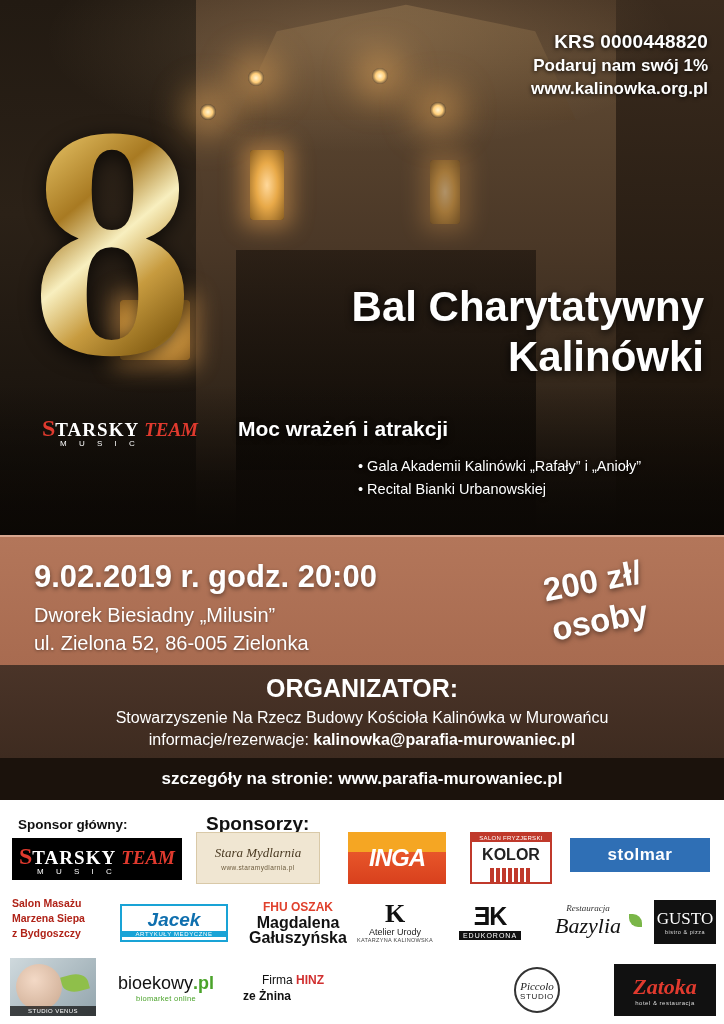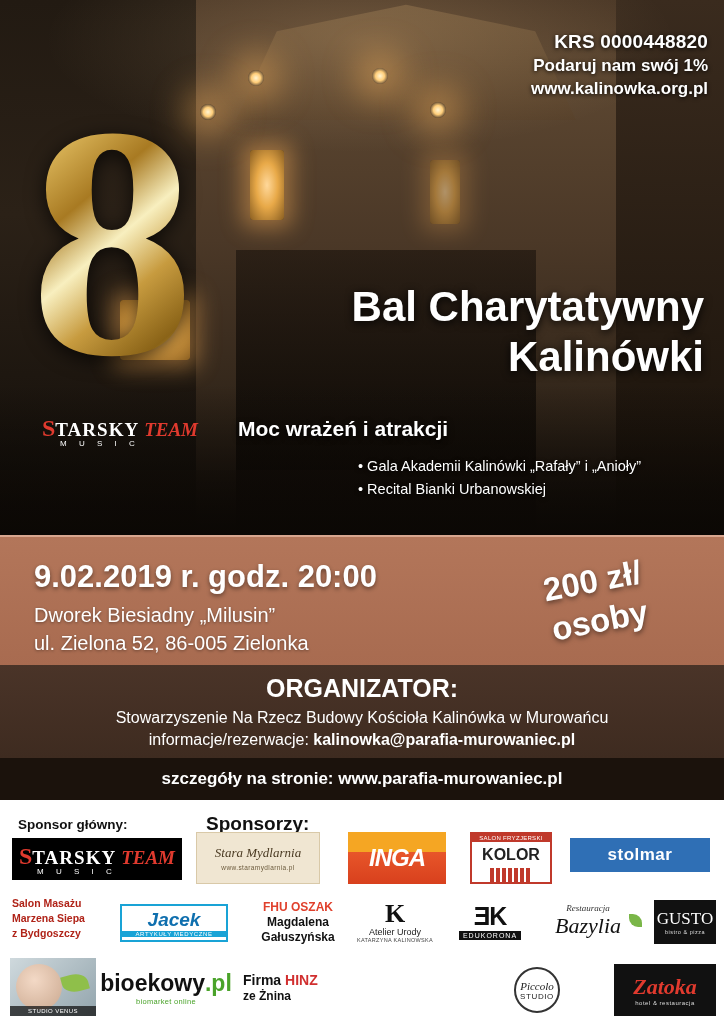--- a/index.html
+++ b/index.html
@@ -232,21 +232,21 @@
     background: #ffffff; border: 2px solid #19a3d6; flex-direction: column;
   }
   .l-lines .t1 { color: #0f6fae; font-size: 19px; font-weight: bold; font-style: italic; }
   .l-lines .t2 { background: #19a3d6; color: #fff; font-size: 6px; width: 100%; text-align: center; letter-spacing: 0.6px; }
 
   .txt-oszak {
     position: absolute; left: 243px; top: 100px; width: 110px; text-align: center;
     line-height: 15px;
   }
   .txt-oszak .a { font-size: 12px; font-weight: bold; color: #e0402c; }
-  .txt-oszak .b { font-size: 12px; font-weight: bold; color: #111; }
+  .txt-oszak .b { font-size: 16px; font-weight: bold; color: #111; }
 
   .l-atelier { left: 345px; top: 98px; width: 100px; height: 48px; flex-direction: column; }
   .l-atelier .k { font-family: "Liberation Serif", serif; font-size: 26px; font-weight: bold; color: #111; line-height: 26px; }
   .l-atelier .t1 { font-size: 9px; color: #222; }
   .l-atelier .t2 { font-size: 5.5px; color: #444; letter-spacing: 0.3px; }
 
   .l-eduk { left: 452px; top: 100px; width: 76px; height: 44px; flex-direction: column; }
   .l-eduk .k { font-size: 25px; font-weight: bold; color: #111; letter-spacing: -1px; line-height: 25px; }
   .l-eduk .t { background:#111; color: #fff; font-size: 7px; padding: 1px 4px; letter-spacing: 1px; margin-top: 2px;}
 
@@ -259,26 +259,26 @@
   .l-gusto .t1 { color: #fff; font-family: "Liberation Serif", serif; font-size: 17px; }
   .l-gusto .t2 { color: #ddd; font-size: 5.5px; letter-spacing: 0.5px; }
 
   
   .l-venus { left: 10px; top: 158px; width: 86px; height: 58px; background: linear-gradient(135deg,#cfd9dd,#93a5ad); overflow:hidden; }
   .l-venus .bar { position: absolute; left: 0; bottom: 0; width: 100%; background: rgba(20,20,20,0.75); color: #fff; font-size: 6px; text-align: center; padding: 2px 0; letter-spacing: 0.4px; }
   .l-venus .face { position:absolute; left: 6px; top: 6px; width: 46px; height: 46px; border-radius: 50%; background: radial-gradient(circle at 40% 35%, #f3d9c6, #caa88f); }
   .l-venus .leafy { position:absolute; right: 8px; top: 16px; width: 26px; height: 18px; background: #8fbf4a; border-radius: 0 60% 0 60%; transform: rotate(-15deg); }
 
   .l-bio { left: 100px; top: 170px; width: 132px; height: 36px; flex-direction: column; }
-  .l-bio .t1 { font-size: 23px; font-weight: bold; color: #111; }
+  .l-bio .t1 { font-size: 18px; font-weight: normal; color: #111; }
   .l-bio .t1 b { color: #4aa32a; }
   .l-bio .t2 { font-size: 7.5px; color: #4aa32a; letter-spacing: 0.3px; }
 
   .txt-hinz { position: absolute; left: 243px; top: 172px; width: 120px; line-height: 16px; }
-  .txt-hinz .a { font-size: 14px; font-weight: bold; color: #111; }
+  .txt-hinz .a { font-size: 12px; font-weight: normal; color: #111; margin-left: 19px; }
   .txt-hinz .a b { color: #d12f2f; }
   .txt-hinz .b { font-size: 12px; font-weight: bold; color: #111; }
 
   .l-light { left: 345px; top: 168px; width: 124px; height: 40px; background: #111; }
   .l-light .t { color: #fff; font-size: 16px; }
   .l-light .t b { font-weight: bold; }
   .l-light .sub { position:absolute; right: 8px; bottom: 4px; color: #bbb; font-size: 5px; letter-spacing: 0.4px;}
 
   .l-piccolo { left: 492px; top: 164px; width: 90px; height: 52px; flex-direction: column; }
   .l-piccolo .ring { width: 46px; height: 46px; border: 2px solid #333; border-radius: 50%; display:flex; flex-direction: column; align-items:center; justify-content:center; }

